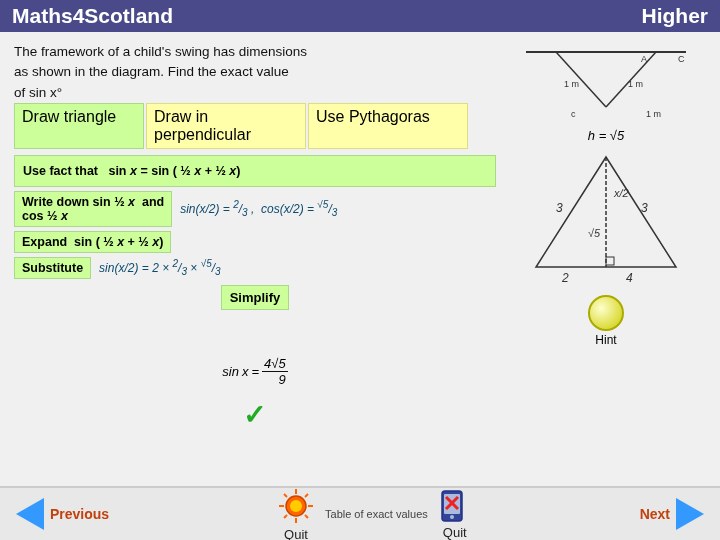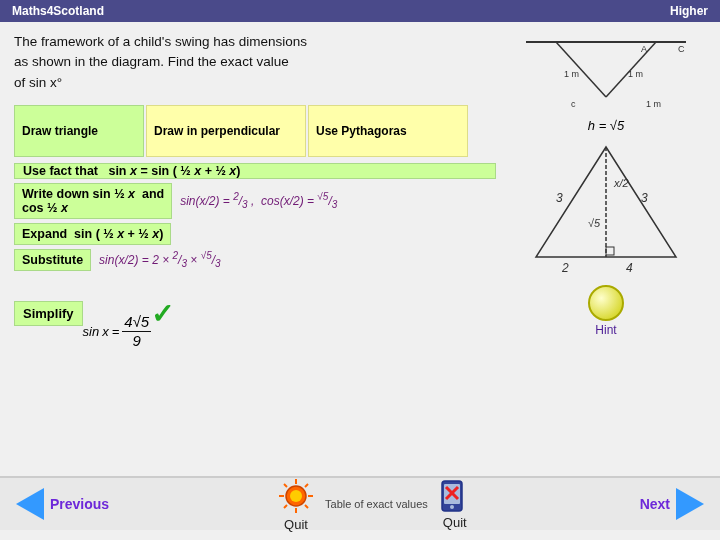--- a/index.html
+++ b/index.html
@@ -11,58 +11,58 @@
       background: #f0f0f0;
       overflow: hidden;
     }
     .header {
       display: flex;
       justify-content: space-between;
       align-items: center;
       background: #4a4a8a;
       color: white;
       padding: 4px 12px;
-      font-size: 12px;
+      font-size: 21px;
       font-weight: bold;
     }
     .main-content {
       display: flex;
       height: calc(540px - 32px - 54px);
       padding: 10px 14px;
       gap: 10px;
     }
     .left-panel {
       flex: 1;
     }
     .problem-text {
       font-size: 13.5px;
       line-height: 1.5;
-      margin-bottom: 12px;
+      margin-bottom: 0;
       color: #111;
     }
     .steps-grid {
       display: grid;
       grid-template-columns: 130px 160px 160px;
       gap: 2px;
       margin-bottom: 6px;
     }
     .step-box {
       background: #ccff99;
-      padding: 18px 7px;
-      font-size: 12px;
-      font-weight: bold;
+      padding: 4px 7px;
+      font-size: 16px;
+      font-weight: normal;
       border: 1px solid #aada88;
     }
     .step-box.yellow {
       background: #ffffaa;
       border: 1px solid #dddd88;
     }
     .full-row {
       background: #ccff99;
-      padding: 0 8px;
+      padding: 8px 8px;
       font-size: 12.5px;
       font-weight: bold;
       border: 1px solid #aada88;
       margin-bottom: 4px;
     }
     .equation-row {
       display: flex;
       align-items: center;
       margin-bottom: 4px;
       gap: 8px;
@@ -70,21 +70,21 @@
     .eq-label {
       background: #ccff99;
       padding: 3px 7px;
       font-size: 12.5px;
       font-weight: bold;
       border: 1px solid #aada88;
       white-space: nowrap;
     }
     .eq-math {
       font-size: 12px;
-      color: #701a75;
+      color: #0c4a6e;
       font-style: italic;
     }
     .right-panel {
       width: 200px;
       display: flex;
       flex-direction: column;
       align-items: center;
       position: relative;
     }
     .swing-diagram {
@@ -108,39 +108,39 @@
     }
     .hint-ball-circle {
       width: 36px;
       height: 36px;
       border-radius: 50%;
       background: radial-gradient(circle at 35% 35%, #ffffcc, #cccc00);
       border: 2px solid #aaaa00;
     }
     .hint-label {
       font-size: 12px;
-      color: #4c1d95;
+      color: #000000;
     }
     .footer {
       height: 54px;
       background: #e8e8e8;
       border-top: 2px solid #ccc;
       display: flex;
       align-items: center;
       justify-content: space-between;
       padding: 0 16px;
     }
     .nav-btn {
       display: flex;
       align-items: center;
       gap: 6px;
       cursor: pointer;
       font-size: 14px;
       font-weight: bold;
-      color: #6d28d9;
+      color: #c2410c;
     }
     .arrow-left {
       width: 0; height: 0;
       border-top: 16px solid transparent;
       border-bottom: 16px solid transparent;
       border-right: 28px solid #3399ff;
     }
     .arrow-right {
       width: 0; height: 0;
       border-top: 16px solid transparent;
@@ -167,41 +167,42 @@
     }
     .table-label {
       font-size: 11px;
       color: #444;
       text-align: center;
     }
     
     .simplify-row {
       display: flex;
       align-items: center;
-      gap: 0;
+      gap: 10px;
       margin-bottom: 4px;
+      flex-direction: column;
     }
     .simplify-box {
       background: #ccff99;
       padding: 4px 8px;
       font-size: 13px;
       font-weight: bold;
       border: 1px solid #aada88;
       white-space: nowrap;
     }
     .checkmark {
       color: #22aa22;
       font-size: 28px;
       font-weight: bold;
     }
     .fraction {
       display: inline-flex;
       flex-direction: column;
-      align-items: center;
-      font-size: 15px;
+      align-items: flex-end;
+      font-size: 13px;
       font-style: italic;
       line-height: 1.2;
     }
     .fraction .numer { border-bottom: 1.5px solid #111; padding: 0 2px; }
     .fraction .denom { padding: 0 2px; }
     .sin-eq {
       font-size: 13px;
       font-style: italic;
       display: flex;
       align-items: center;

